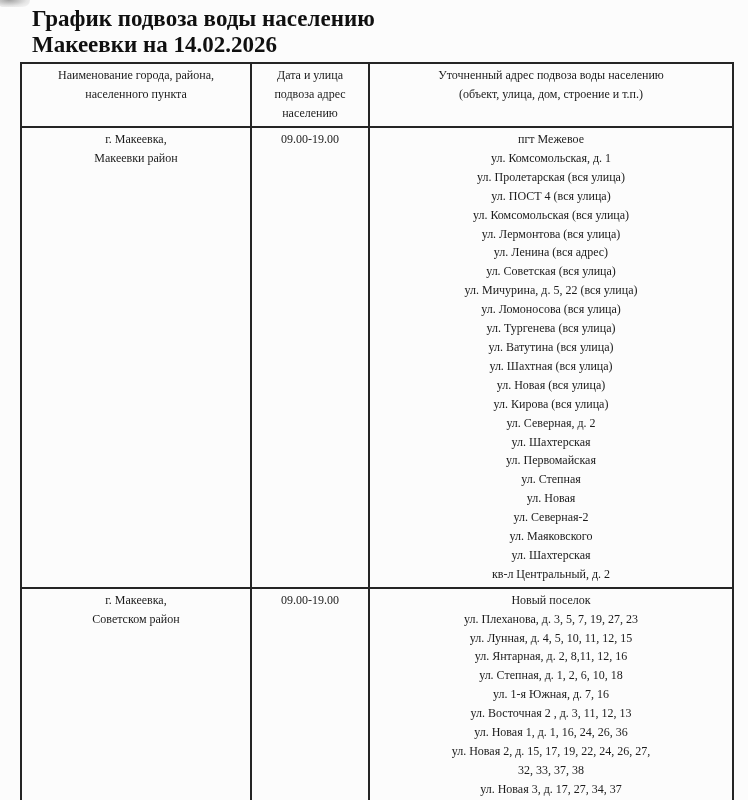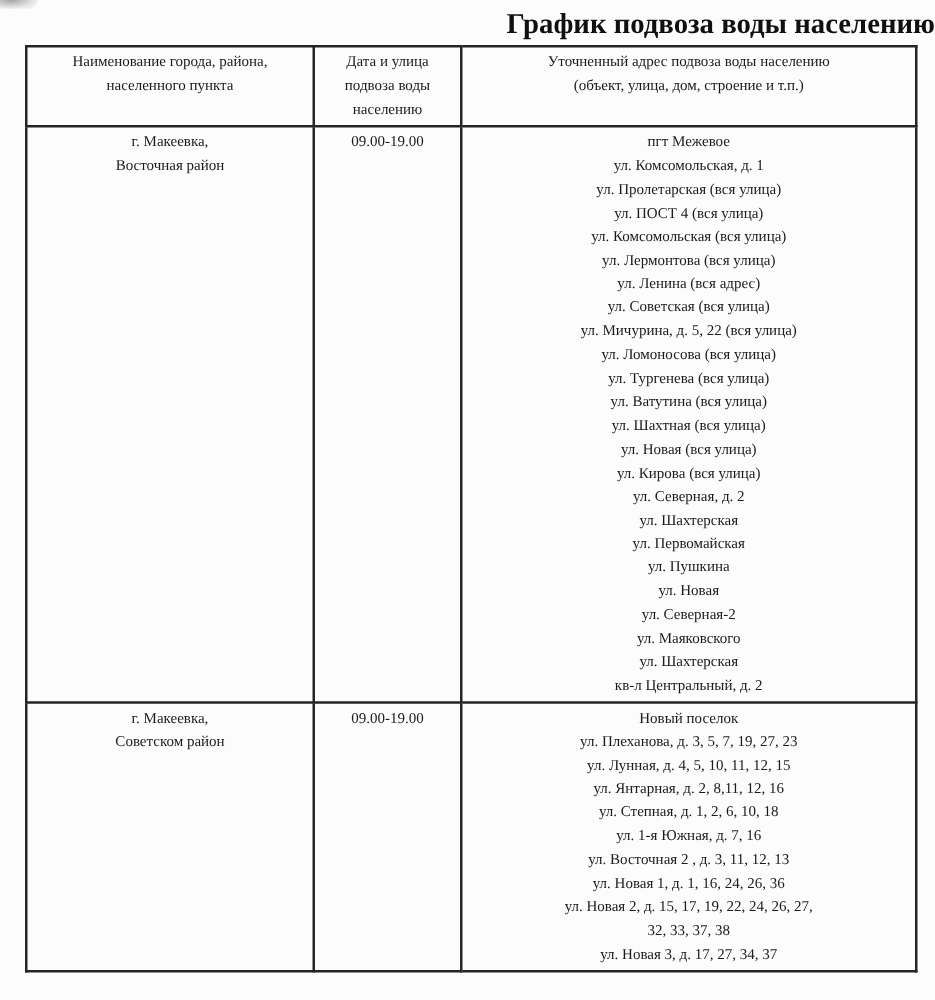--- a/index.html
+++ b/index.html
@@ -19,25 +19,26 @@
     position: absolute;
     top: 0;
     left: 0;
     width: 30px;
     height: 7px;
     background: radial-gradient(ellipse at 30% 0%, rgba(90,90,90,.55), rgba(160,160,160,.25) 60%, rgba(200,200,200,0) 100%);
     border-radius: 0 0 8px 2px;
   }
   .title {
     margin: 6px 0 4px 0;
-    text-align: right;
+    text-align: left;
     font-size: 23px;
     font-weight: bold;
     line-height: 26px;
     color: #101010;
+    padding-left: 32px;
   }
   table.schedule {
     border-collapse: collapse;
     table-layout: fixed;
     margin-left: 20px;
     width: 712px;
     background: transparent;
   }
   col.c1 { width: 230px; }
   col.c2 { width: 118px; }
@@ -59,51 +60,52 @@
 </style>
 </head>
 <body>
 
 <div class="page">
 
   <div class="scan-smudge"></div>
 
   <div class="title">
     <div>График подвоза воды населению</div>
+    <div>Макеевки на 14.02.2026</div>
   </div>
 
   <table class="schedule">
     <colgroup>
       <col class="c1">
       <col class="c2">
       <col class="c3">
     </colgroup>
     <thead>
       <tr>
         <th>
             <div class="hdr-line">Наименование города, района,</div>
             <div class="hdr-line">населенного пункта</div>
           </th>
         <th>
             <div class="hdr-line">Дата и улица</div>
-            <div class="hdr-line">подвоза воды</div>
+            <div class="hdr-line">подвоза адрес</div>
             <div class="hdr-line">населению</div>
           </th>
         <th>
             <div class="hdr-line">Уточненный адрес подвоза воды населению</div>
             <div class="hdr-line">(объект, улица, дом, строение и т.п.)</div>
           </th>
       </tr>
     </thead>
     <tbody>
 
   <tr>
     <td>
             <div class="loc-line">г. Макеевка,</div>
-            <div class="loc-line">Восточная район</div>
+            <div class="loc-line">Макеевки район</div>
           </td>
     <td>09.00-19.00</td>
     <td>
             <div class="addr-line">пгт Межевое</div>
             <div class="addr-line">ул. Комсомольская, д. 1</div>
             <div class="addr-line">ул. Пролетарская (вся улица)</div>
             <div class="addr-line">ул. ПОСТ 4 (вся улица)</div>
             <div class="addr-line">ул. Комсомольская (вся улица)</div>
             <div class="addr-line">ул. Лермонтова (вся улица)</div>
             <div class="addr-line">ул. Ленина (вся адрес)</div>
@@ -111,21 +113,21 @@
             <div class="addr-line">ул. Мичурина, д. 5, 22 (вся улица)</div>
             <div class="addr-line">ул. Ломоносова (вся улица)</div>
             <div class="addr-line">ул. Тургенева (вся улица)</div>
             <div class="addr-line">ул. Ватутина (вся улица)</div>
             <div class="addr-line">ул. Шахтная (вся улица)</div>
             <div class="addr-line">ул. Новая (вся улица)</div>
             <div class="addr-line">ул. Кирова (вся улица)</div>
             <div class="addr-line">ул. Северная, д. 2</div>
             <div class="addr-line">ул. Шахтерская</div>
             <div class="addr-line">ул. Первомайская</div>
-            <div class="addr-line">ул. Пушкина</div>
+            <div class="addr-line">ул. Степная</div>
             <div class="addr-line">ул. Новая</div>
             <div class="addr-line">ул. Северная-2</div>
             <div class="addr-line">ул. Маяковского</div>
             <div class="addr-line">ул. Шахтерская</div>
             <div class="addr-line">кв-л Центральный, д. 2</div>
           </td>
   </tr>
 
   <tr>
     <td>

